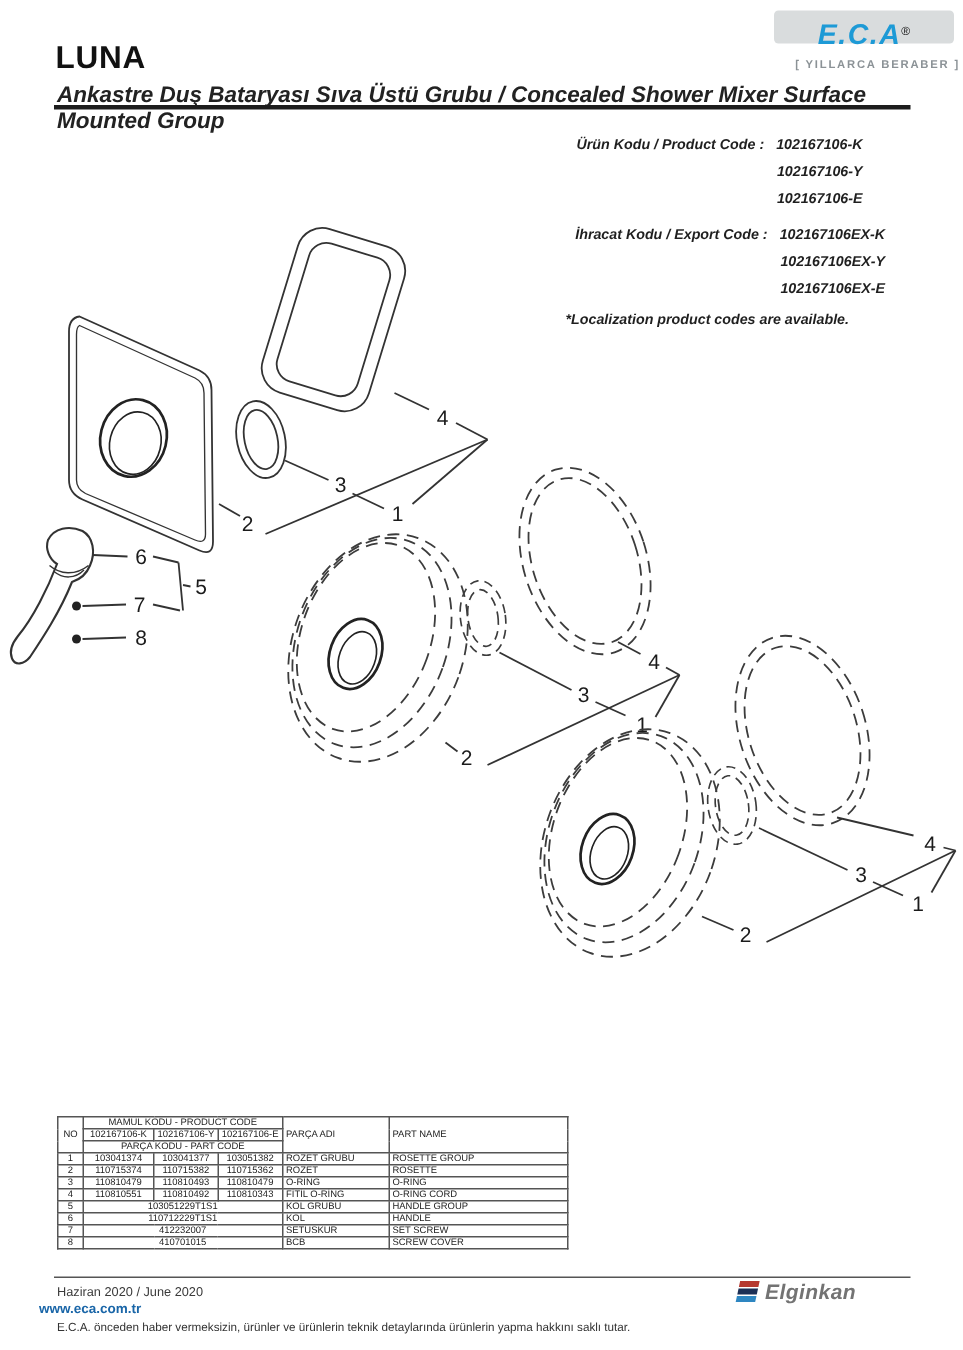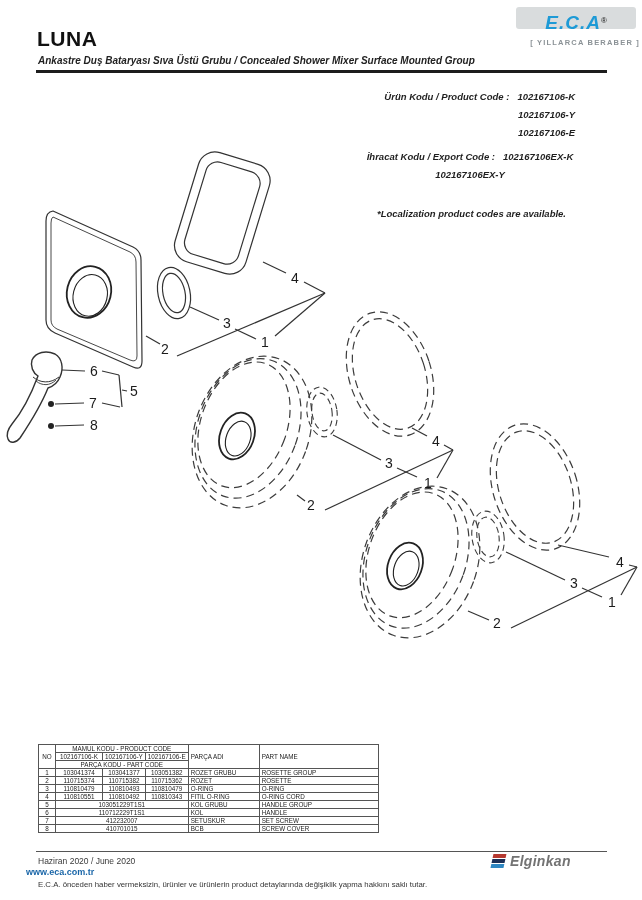--- a/index.html
+++ b/index.html
@@ -1,31 +1,31 @@
 <!DOCTYPE html>
 <html><head>
 <meta charset="utf-8">
 <style>
   * { margin:0; padding:0; box-sizing:border-box; }
   body { background:#fff; font-family:"Liberation Sans", sans-serif; }
   .page { position:relative; width:642px; height:900px; background:#ffffff; overflow:hidden; color:#1c1c1c; }
 
   
   .title { position:absolute; left:37px; top:27px; font-size:21px; font-weight:bold; letter-spacing:0.5px; color:#111; }
-  .subtitle { position:absolute; left:38px; top:55px; font-size:10px; font-style:italic; font-weight:600; color:#222; }
+  .subtitle { position:absolute; left:38px; top:55px; font-size:15px; font-style:italic; font-weight:600; color:#222; }
   .head-rule { position:absolute; left:36px; top:70px; width:571px; height:3px; border-top:2.5px solid #1d1d1d; border-bottom:1px solid #1d1d1d; }
 
   .logo-box { position:absolute; left:516px; top:7px; width:120px; height:22px; background:#d9dcdd; border-radius:3px; text-align:center; line-height:28px; }
   .logo-text { font-size:19px; font-weight:bold; font-style:italic; color:#1d9ad6; letter-spacing:1px; }
   .logo-reg { font-size:8px; color:#111; vertical-align:super; font-style:normal; }
   .logo-tagline { position:absolute; left:508px; top:38px; width:132px; text-align:right; font-size:7.5px; font-weight:bold; letter-spacing:1.2px; color:#8b9296; }
 
   
   .codes-product { position:absolute; left:350px; top:88px; width:225px; text-align:right; font-style:italic; font-weight:600; font-size:9.5px; line-height:18px; color:#1f1f1f; }
-  .codes-export  { position:absolute; left:350px; top:148px; width:240px; text-align:center; font-style:italic; font-weight:600; font-size:9.5px; line-height:18px; color:#1f1f1f; }
+  .codes-export  { position:absolute; left:350px; top:148px; width:240px; text-align:right; font-style:italic; font-weight:600; font-size:9.5px; line-height:18px; color:#1f1f1f; }
   .code-label { margin-right:8px; }
   .codes-note { position:absolute; left:377px; top:208px; font-style:italic; font-weight:600; font-size:9.5px; color:#1f1f1f; }
 
   
   .diagram { position:absolute; left:0; top:128px; }
   .ln  { stroke:#333; stroke-width:1.2; fill:none; }
   .lnd { stroke:#3c3c3c; stroke-width:1.2; fill:none; stroke-dasharray:8 5; }
   .lnd2{ stroke:#3c3c3c; stroke-width:1.1; fill:none; stroke-dasharray:6 4; }
   .hole{ stroke:#222; stroke-width:1.8; fill:none; }
   .hole2{ stroke:#222; stroke-width:1.1; fill:none; }
@@ -63,20 +63,21 @@
   <div class="logo-tagline">[ YILLARCA BERABER ]</div>
 
   <div class="codes-product">
     <div><span class="code-label">Ürün Kodu / Product Code :</span><span>102167106-K</span></div>
     <div>102167106-Y</div>
     <div>102167106-E</div>
   </div>
   <div class="codes-export">
     <div><span class="code-label">İhracat Kodu / Export Code :</span><span>102167106EX-K</span></div>
     <div>102167106EX-Y</div>
+    <div>102167106EX-E</div>
   </div>
   <div class="codes-note">*Localization product codes are available.</div>
 
   <svg class="diagram" width="642" height="535" viewBox="0 0 642 535">
 
     <g transform="rotate(17 222 86)">
       <rect class="ln" x="185" y="28" width="74" height="114" rx="17"></rect>
       <rect class="ln" x="194" y="37" width="56" height="96" rx="12"></rect>
     </g>
 
@@ -270,21 +271,21 @@
       <td colspan="3">410701015</td>
       <td class="al">BCB</td>
       <td class="al">SCREW COVER</td>
     </tr>
   </tbody>
     </table>
 
   <div class="footer-rule"></div>
   <div class="f-date">Haziran 2020 / June 2020</div>
   <a class="f-url" href="#">www.eca.com.tr</a>
-  <div class="f-tr">E.C.A. önceden haber vermeksizin, ürünler ve ürünlerin product detaylarında değişiklik yapma hakkını saklı tutar.</div>
+  <div class="f-tr">E.C.A. önceden haber vermeksizin, ürünler ve ürünlerin teknik detaylarında ürünlerin yapma hakkını saklı tutar.</div>
 
   <div class="elginkan">
     <span class="e-bars">
         <span class="e-bar1"></span>
         <span class="e-bar2"></span>
         <span class="e-bar3"></span>
       </span>
     <span class="e-text">Elginkan</span>
   </div>
 

